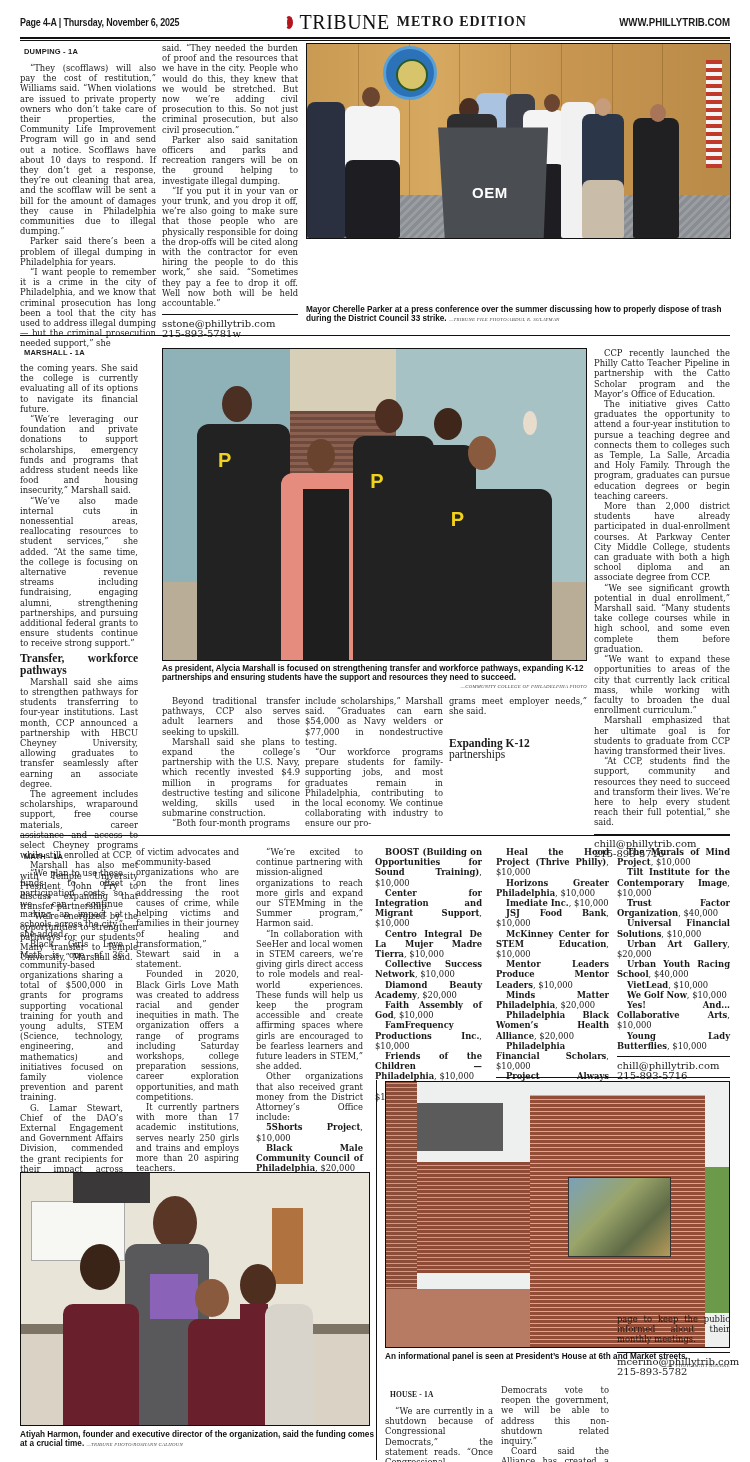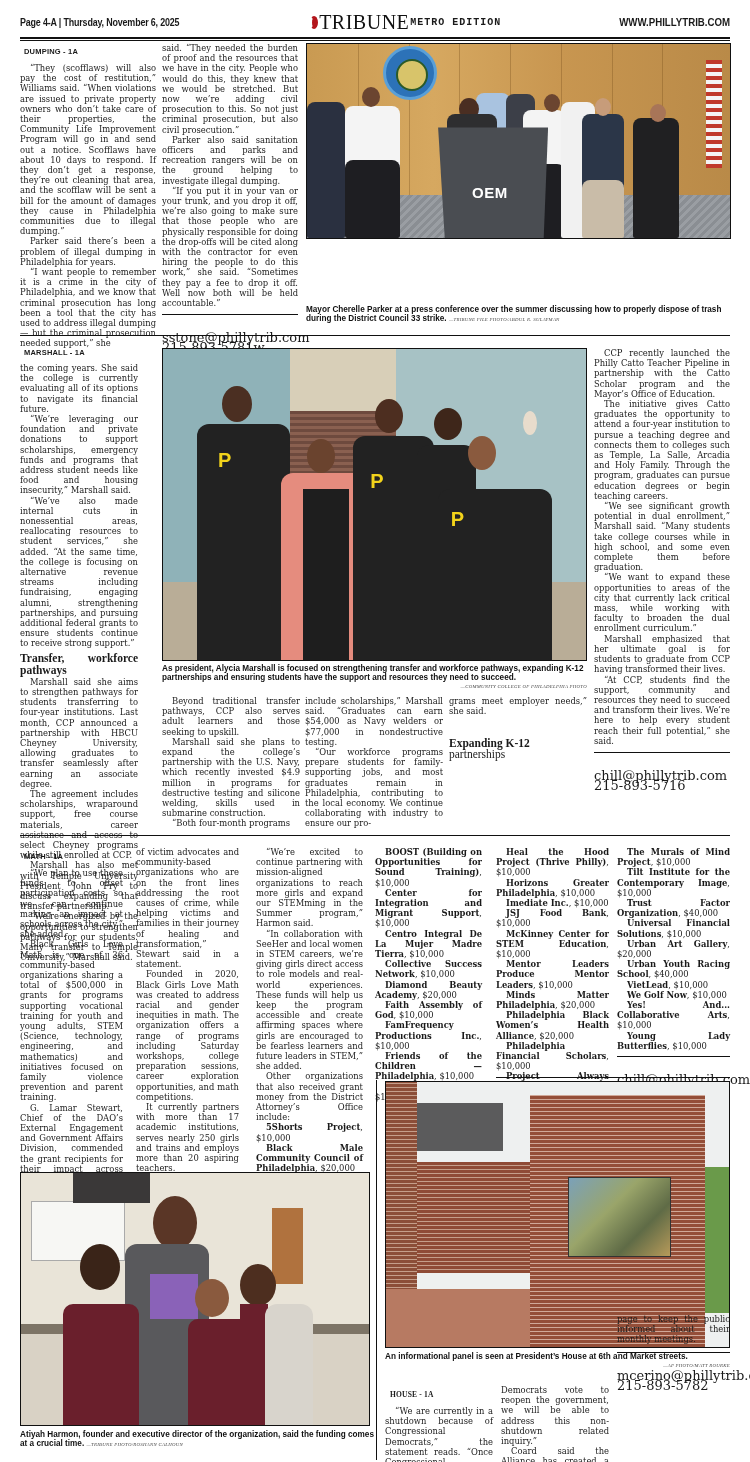--- a/index.html
+++ b/index.html
@@ -2,35 +2,35 @@
 <html><head>
 <meta charset="utf-8">
 <style>
   * { box-sizing: border-box; margin: 0; padding: 0; }
   html, body { width: 750px; height: 1462px; background: #fff; overflow: hidden; }
   body { font-family: "DejaVu Serif", "Liberation Serif", serif; color: #1a1a1a; position: relative; }
 
   .abs { position: absolute; }
   .masthead { left: 20px; top: 10px; width: 710px; height: 24px; display: flex; align-items: center; justify-content: space-between; }
   .mh-left { font-family: "Liberation Sans", sans-serif; font-weight: bold; font-size: 10.5px; letter-spacing: -0.2px; transform: scaleX(0.85); transform-origin: left center; }
-  .mh-center { display: flex; align-items: center; gap: 1px; }
+  .mh-center { display: flex; align-items: center; gap: 7px; }
   .mh-logo-dot { width: 8px; height: 13px; border-radius: 50%; background: #b3161c; display: inline-block; border: 2px solid #b3161c; border-left-color: #fff; }
   .mh-brand { font-family: "Liberation Serif", serif; font-size: 20px; letter-spacing: 0.5px; color: #111; }
-  .mh-edition { font-family: Liberation Mono, monospace; font-weight: bold; font-size: 10px; letter-spacing: 1px; }
+  .mh-edition { font-family: Liberation Serif, serif; font-weight: bold; font-size: 14px; letter-spacing: 1px; }
   .mh-right { font-family: "Liberation Sans", sans-serif; font-weight: bold; font-size: 11px; transform: scaleX(0.88); transform-origin: right center; }
   .rule2 { left: 20px; width: 710px; border-top: 2px solid #111; border-bottom: 1px solid #111; height: 4px; }
   .rule1 { border-top: 1.5px solid #111; }
 
   .jump { font-family: "Liberation Sans", sans-serif; font-weight: 900; font-size: 7.5px; letter-spacing: 0.2px; }
   .col { font-size: 8.4px; line-height: 10.2px; text-align: justify; hyphens: auto; }
   .col p { text-indent: 10px; }
   .col p.noindent { text-indent: 0; }
   .subhead { font-family: "Liberation Serif", serif; font-weight: bold; font-size: 11.5px; line-height: 12px; margin: 3px 0 1px; }
   .subhead2 { font-family: "Liberation Serif", serif; font-size: 11.5px; line-height: 11px; }
-  .sig { border-top: 1px solid #111; padding-top: 18px; font-size: 13px; line-height: 10px; }
+  .sig { border-top: 1px solid #111; padding-top: 4px; font-size: 10px; line-height: 10px; }
   .caption { font-family: "Liberation Sans", sans-serif; font-weight: bold; font-size: 8.2px; line-height: 9px; color: #111; }
   .credit { font-family: "Liberation Serif", serif; font-style: italic; font-size: 4.8px; letter-spacing: 0.3px; color: #444; font-weight: normal; text-transform: uppercase; }
   .credit-right { text-align: right; display: block; }
 
   .photo { border: 1.5px solid #111; overflow: hidden; position: absolute; }
   .org b { font-weight: bold; }
   .org p { text-indent: 10px; }
 
   
   .p1-wall { position:absolute; left:0; top:0; width:100%; height:78%; background: linear-gradient(90deg,#c99a52,#d6a860 30%,#c89650 60%,#b98a48); }
@@ -191,20 +191,21 @@
   </div>
   <div class="abs col" style="left:449px; top:696px; width:138px;">
     <p class="noindent">grams meet employer needs,” she said.</p>
     <div class="subhead" style="margin-top:21px; margin-bottom:0;">Expanding K-12</div>
     <div class="subhead2">partnerships</div>
   </div>
 
   <div class="abs col" style="left:594px; top:348px; width:136px;">
     <p>CCP recently launched the Philly Catto Teacher Pipeline in partnership with the Catto Scholar program and the Mayor’s Office of Education.</p>
     <p>The initiative gives Catto graduates the opportunity to attend a four-year institution to pursue a teaching degree and connects them to colleges such as Temple, La Salle, Arcadia and Holy Family. Through the program, graduates can pursue education degrees or begin teaching careers.</p>
+    <p>More than 2,000 district students have already participated in dual-enrollment courses. At Parkway Center City Middle College, students can graduate with both a high school diploma and an associate degree from CCP.</p>
     <p>“We see significant growth potential in dual enrollment,” Marshall said. “Many students take college courses while in high school, and some even complete them before graduation.</p>
     <p>“We want to expand these opportunities to areas of the city that currently lack critical mass, while working with faculty to broaden the dual enrollment curriculum.”</p>
     <p>Marshall emphasized that her ultimate goal is for students to graduate from CCP having transformed their lives.</p>
     <p>“At CCP, students find the support, community and resources they need to succeed and transform their lives. We’re here to help every student reach their full potential,” she said.</p>
     <div class="sig" style="margin-top:6px;">
       <div>chill@phillytrib.com</div>
       <div>215-893-5716</div>
     </div>
   </div>
 </section>

